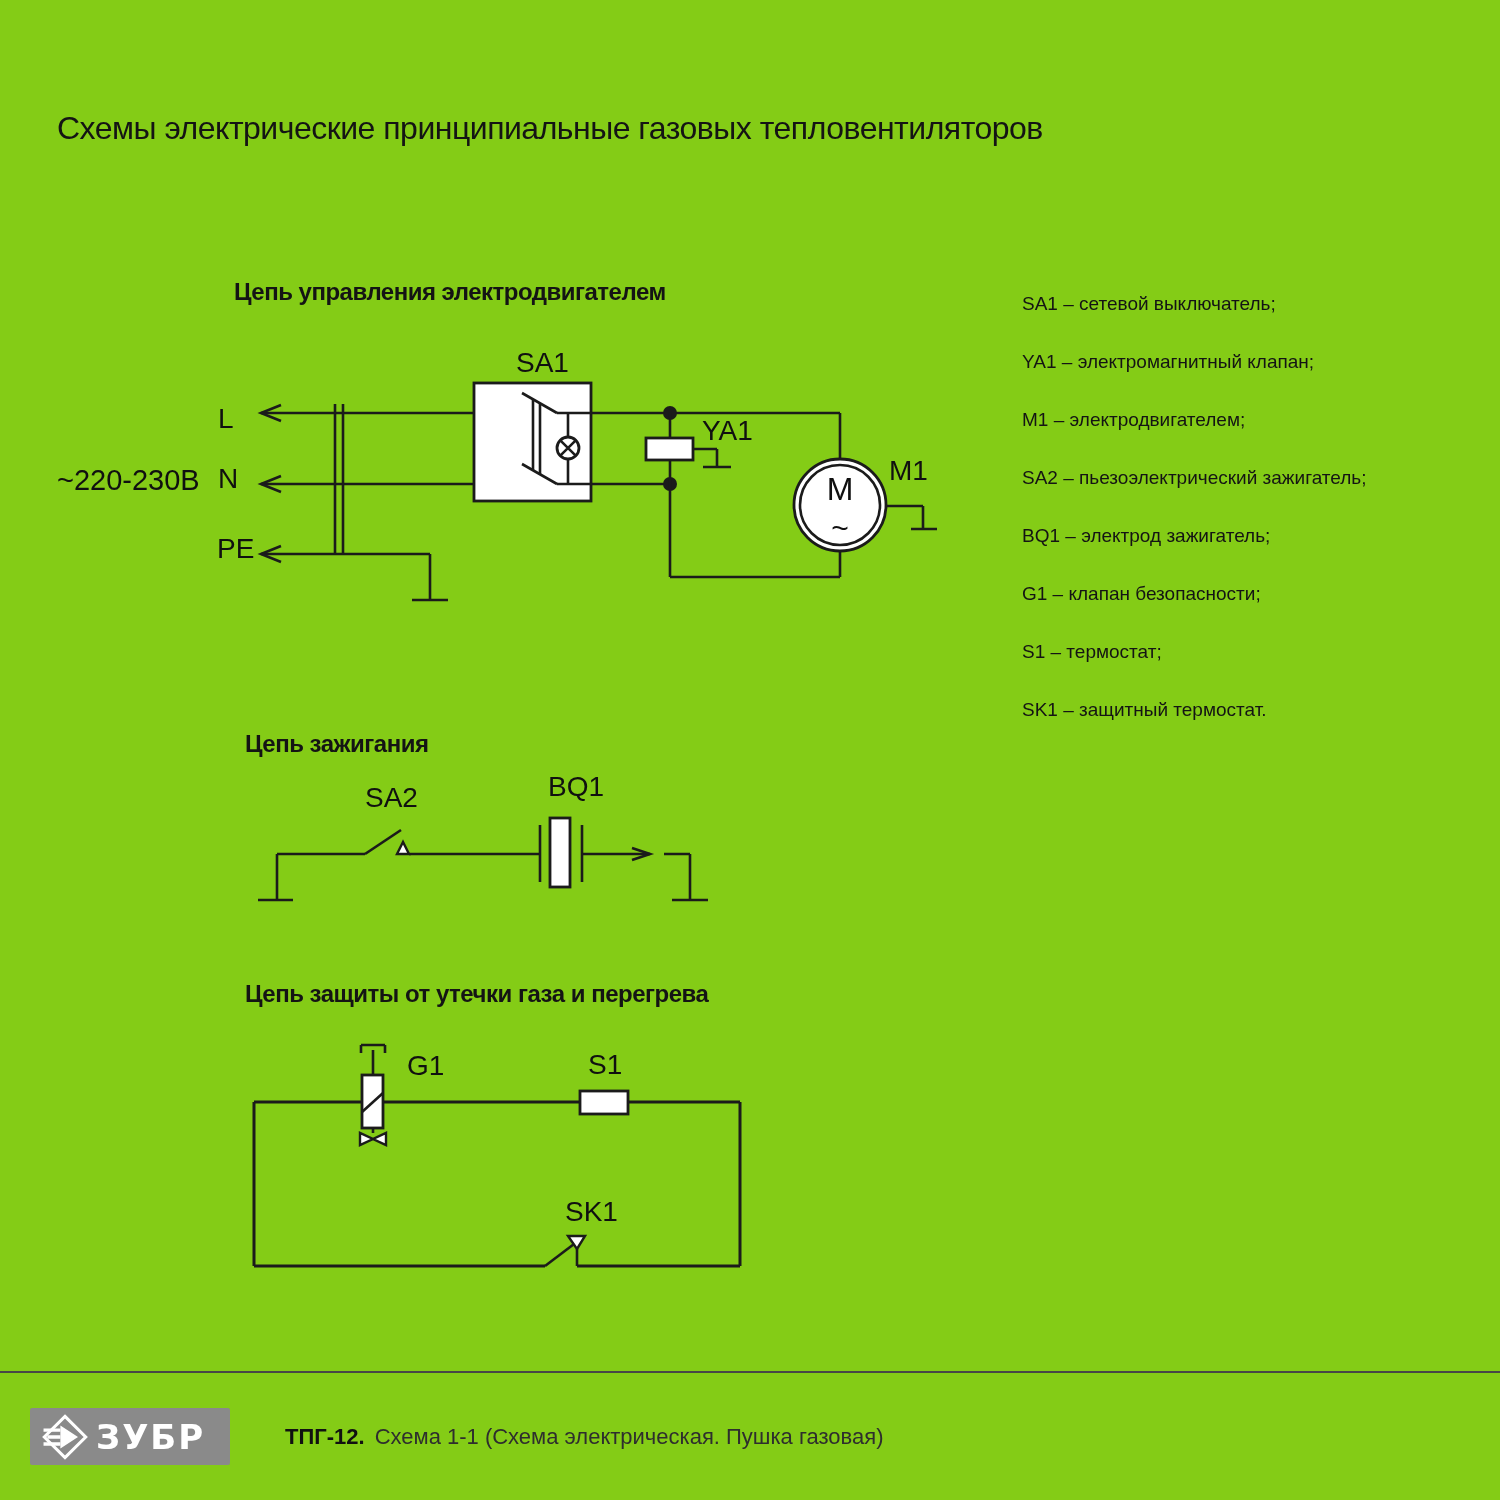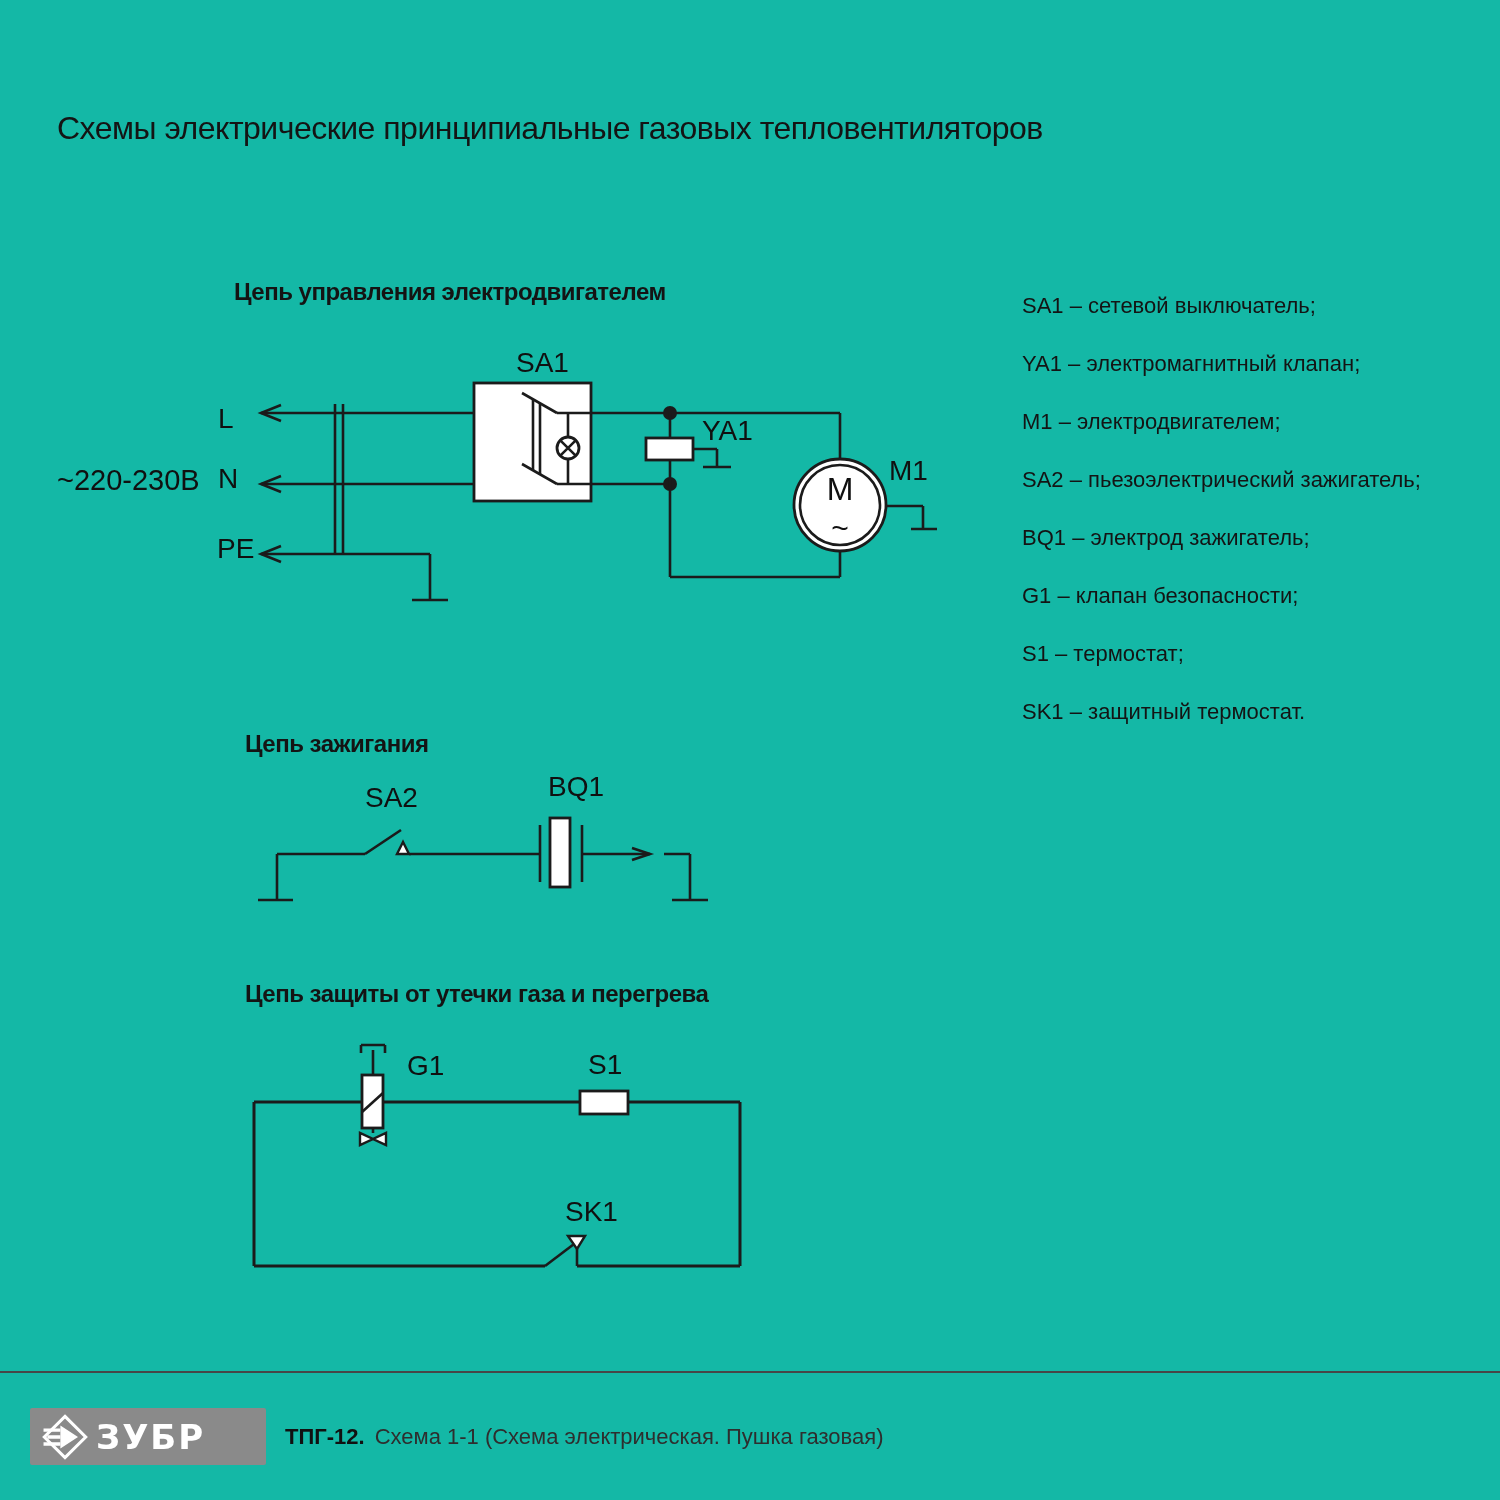--- a/index.html
+++ b/index.html
@@ -1,38 +1,38 @@
 <!DOCTYPE html>
 <html><head>
 <meta charset="utf-8">
 <style>
   html,body{margin:0;padding:0;background:#ffffff;}
-  .page{position:relative;width:1500px;height:1500px;background:#14b8a6;overflow:hidden;
+  .page{position:relative;width:1500px;height:1500px;background:#84cc16;overflow:hidden;
         font-family:"Liberation Sans", sans-serif;color:#101010;}
   .main-title{position:absolute;left:57px;top:110px;font-size:32px;letter-spacing:-0.5px;
         color:#141414;white-space:nowrap;}
   .sec-title{position:absolute;font-size:24px;letter-spacing:-0.5px;color:#141414;white-space:nowrap;font-weight:bold;}
   .t1{left:234px;top:278px;}
   .t2{left:245px;top:730px;}
   .t3{left:245px;top:980px;}
   .legend{position:absolute;left:1022px;top:0;width:470px;}
-  .legend-row{position:absolute;left:0;font-size:22px;color:#141414;white-space:nowrap;}
+  .legend-row{position:absolute;left:0;font-size:19px;color:#141414;white-space:nowrap;}
   svg.schematic{position:absolute;left:0;top:0;}
   svg.schematic text{font-family:"Liberation Sans", sans-serif;fill:#101010;}
   .t28{font-size:28px;}
   .t29{font-size:29px;}
   .tm{font-size:32px;text-anchor:middle;}
   .tw{font-size:30px;text-anchor:middle;}
   .ln{stroke:#1b1b1b;stroke-width:2.6;fill:none;}
   .ln3{stroke:#1b1b1b;stroke-width:3;fill:none;}
   .bx{stroke:#1b1b1b;stroke-width:2.8;fill:#ffffff;}
   .dot{fill:#1b1b1b;stroke:none;}
   .wt{stroke:#1b1b1b;stroke-width:2.4;fill:#ffffff;}
   .footer-sep{position:absolute;left:0;top:1371px;width:1500px;height:2px;background:#474747;}
-  .logo{position:absolute;left:30px;top:1408px;width:236px;height:57px;background:#8a8a8a;
+  .logo{position:absolute;left:30px;top:1408px;width:200px;height:57px;background:#8a8a8a;
         border-radius:2px;display:flex;align-items:center;}
   .logo-icon{margin-left:12px;flex:0 0 auto;}
   .logo-text{color:#ffffff;font-size:34px;font-weight:bold;letter-spacing:2px;margin-left:8px;
         font-family:"DejaVu Sans", sans-serif;}
   .footer-text{position:absolute;left:285px;top:1424px;font-size:22px;white-space:nowrap;}
   .footer-text .model{font-weight:bold;color:#111111;}
   .footer-text .desc{font-weight:normal;color:#2e2e2e;margin-left:10px;}
 </style>
 </head>
 <body>

